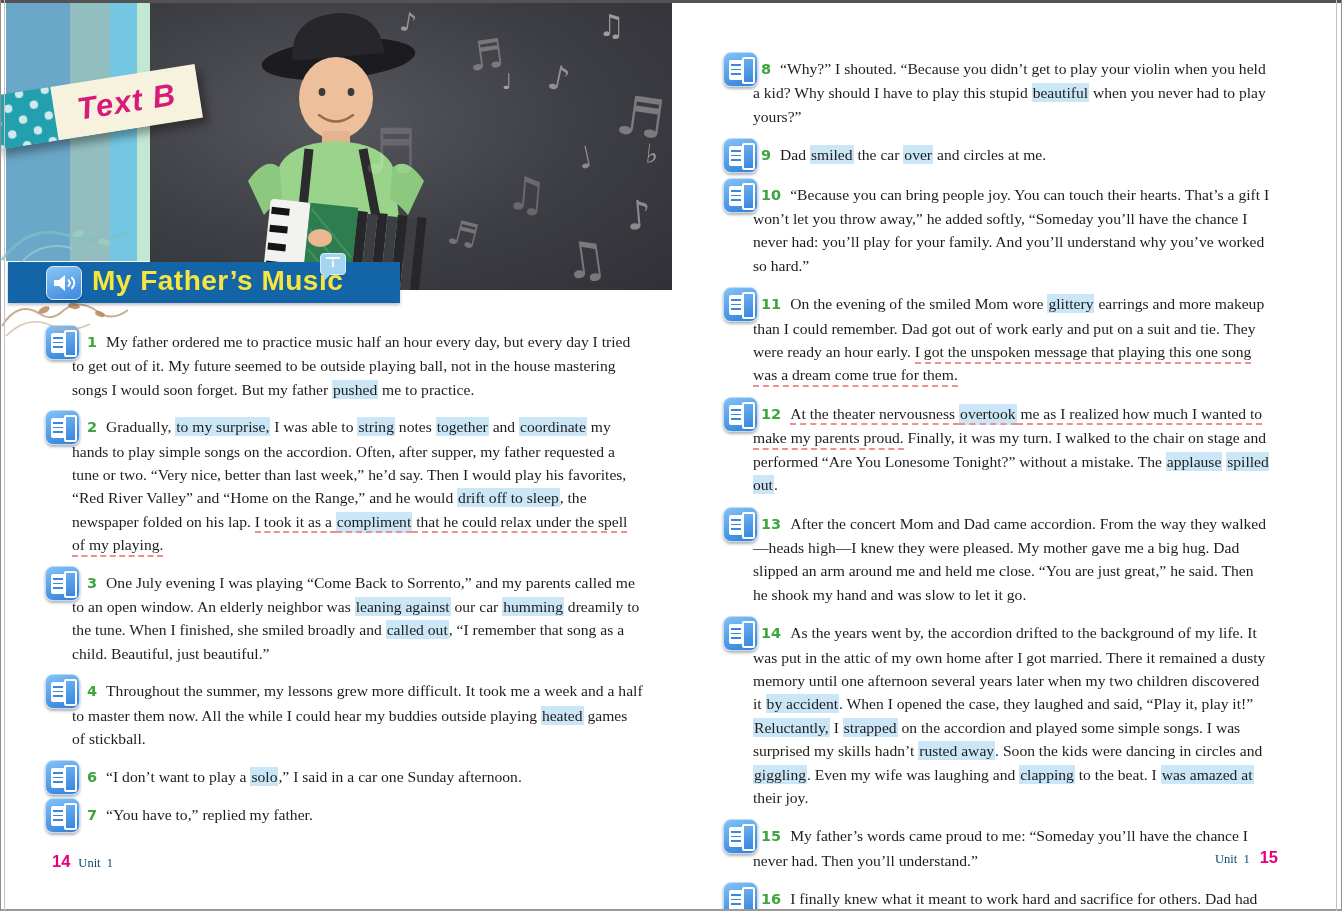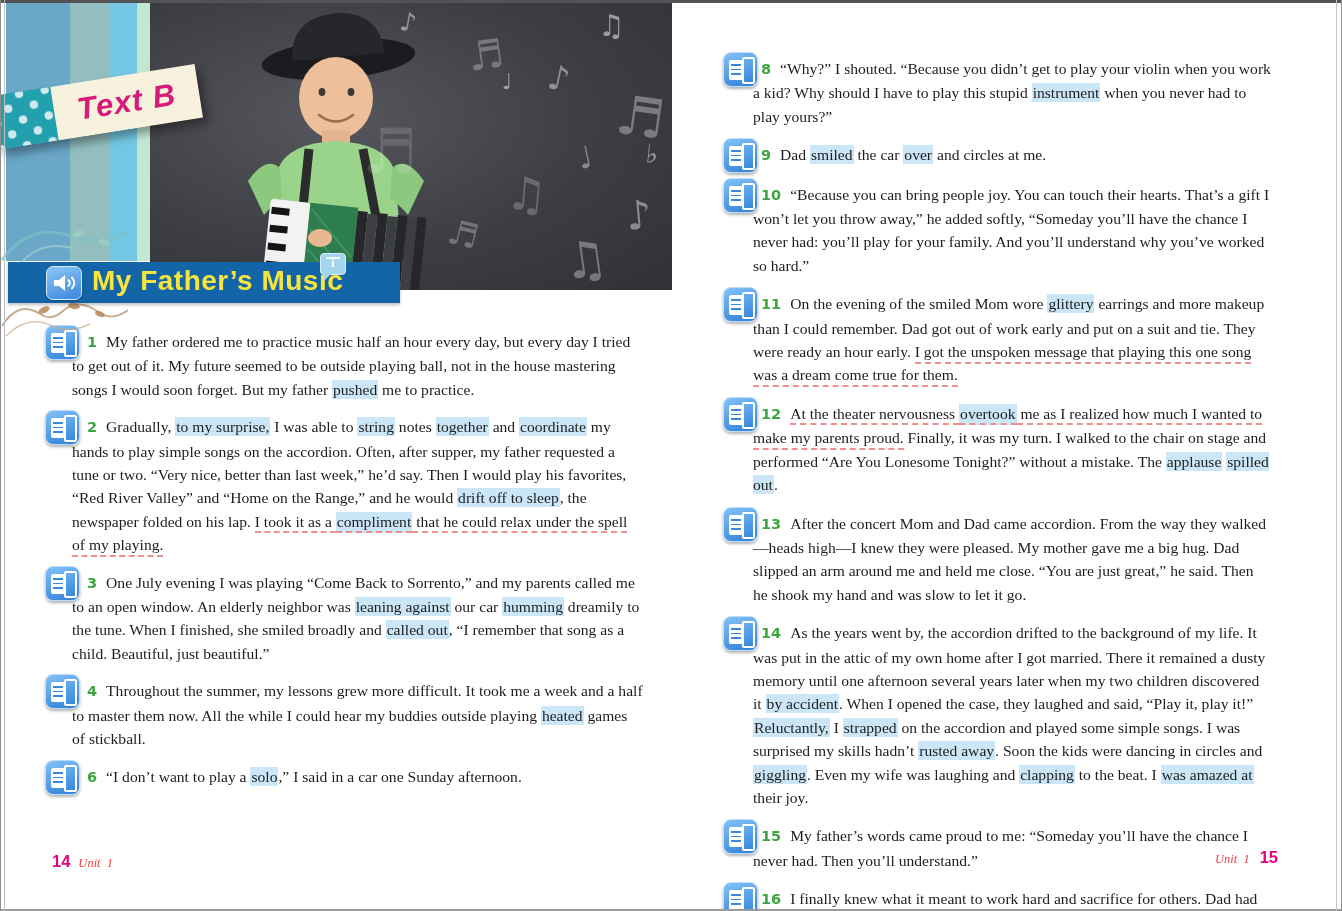--- a/index.html
+++ b/index.html
@@ -75,21 +75,21 @@
       border:1px solid #bcdcf8;}
   .col-right .tr-icon{left:-30px;}
   .tr-page{position:absolute;left:18px;top:4px;width:9px;height:23px;border:2px solid #fff;border-radius:2px;}
   .tr-chip{position:absolute;left:5px;top:7px;width:14px;height:20px;background:#fff;border-radius:2px;}
   .tr-chip::after{content:"";position:absolute;left:2px;right:2px;top:4px;height:12px;
       background:repeating-linear-gradient(#3b87dd 0 1.8px, transparent 1.8px 4.6px);}
 
   
   .footer{position:absolute;z-index:3;font-size:12.5px;}
   .footer .pageno{font-family:"Liberation Sans",sans-serif;font-weight:bold;font-size:16.5px;color:#e5007d;}
-  .footer .unit{font-style:italic;color:#ef4444;}
+  .footer .unit{color:#0c4a6e;}
   .footer-left{left:52px;top:852px;}
   .footer-left .unit{margin-left:8px;}
   .footer-right{right:64px;top:848px;text-align:center;margin-left:16px;}
   .footer-right .pageno{margin-left:10px;}
 </style>
 </head>
 <body>
 
 <div class="book">
 
@@ -219,28 +219,35 @@
         </div>
         <p><span class="pnum">4</span><span>Throughout the summer, my lessons grew more difficult. It took me a week and a half to master them now. All the while I could hear my buddies outside playing </span><span class="hl">heated</span><span> games of stickball.</span></p>
       </div>
       <div class="para">
         <div class="tr-icon">
           <span class="tr-page"></span>
           <span class="tr-chip"></span>
         </div>
         <p><span class="pnum">6</span><span>“I don’t want to play a </span><span class="hl">solo</span><span>,” I said in a car one Sunday afternoon.</span></p>
       </div>
+      <div class="para">
+        <div class="tr-icon">
+          <span class="tr-page"></span>
+          <span class="tr-chip"></span>
+        </div>
+        <p><span class="pnum">7</span><span>“You have to,” replied my father.</span></p>
+      </div>
     </div>
   <div class="col col-right" id="col-right">
       <div class="para">
         <div class="tr-icon">
           <span class="tr-page"></span>
           <span class="tr-chip"></span>
         </div>
-        <p><span class="pnum">8</span><span>“Why?” I shouted. “Because you didn’t get to play your violin when you work a kid? Why should I have to play this stupid </span><span class="hl">instrument</span><span> when you never had to play yours?”</span></p>
+        <p><span class="pnum">8</span><span>“Why?” I shouted. “Because you didn’t get to play your violin when you held a kid? Why should I have to play this stupid </span><span class="hl">beautiful</span><span> when you never had to play yours?”</span></p>
       </div>
       <div class="para">
         <div class="tr-icon">
           <span class="tr-page"></span>
           <span class="tr-chip"></span>
         </div>
         <p><span class="pnum">9</span><span>Dad </span><span class="hl">smiled</span><span> the car </span><span class="hl">over</span><span> and circles at me.</span></p>
       </div>
       <div class="para">
         <div class="tr-icon">

